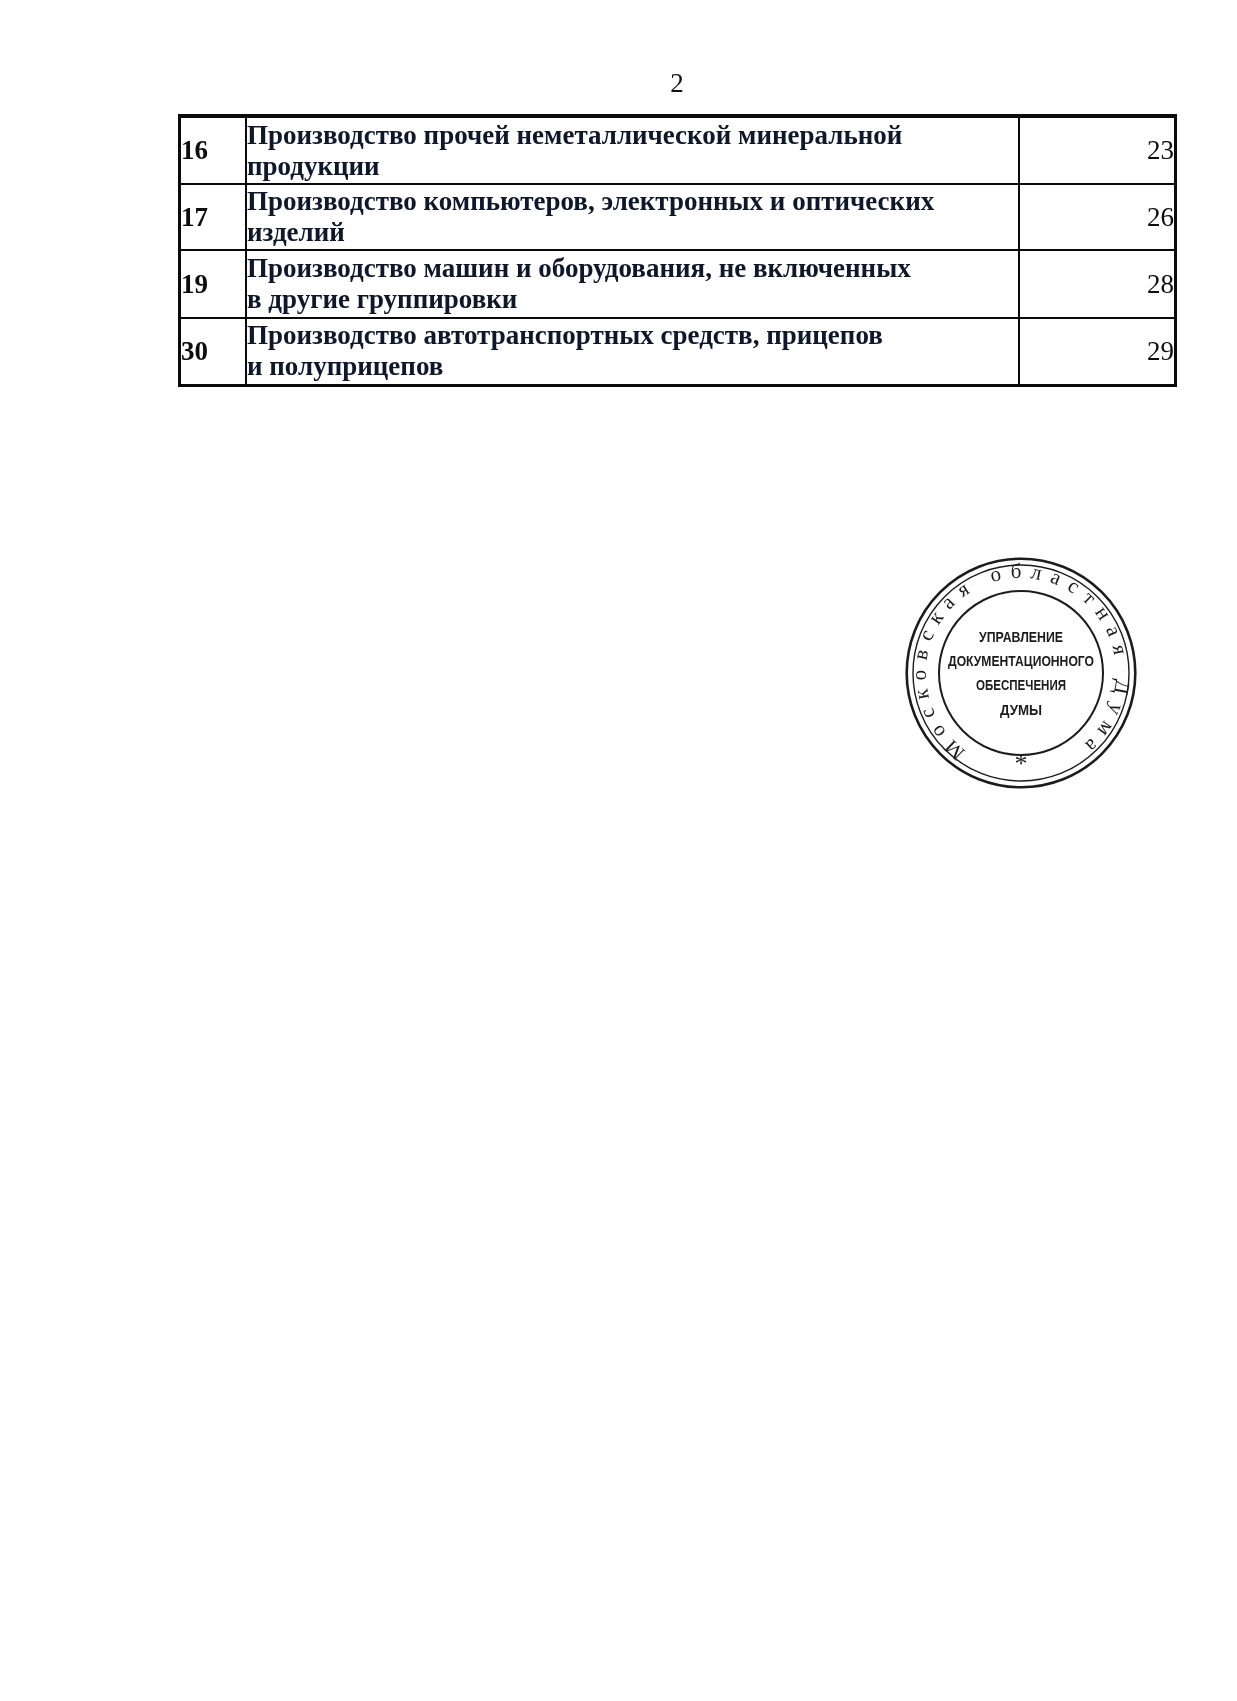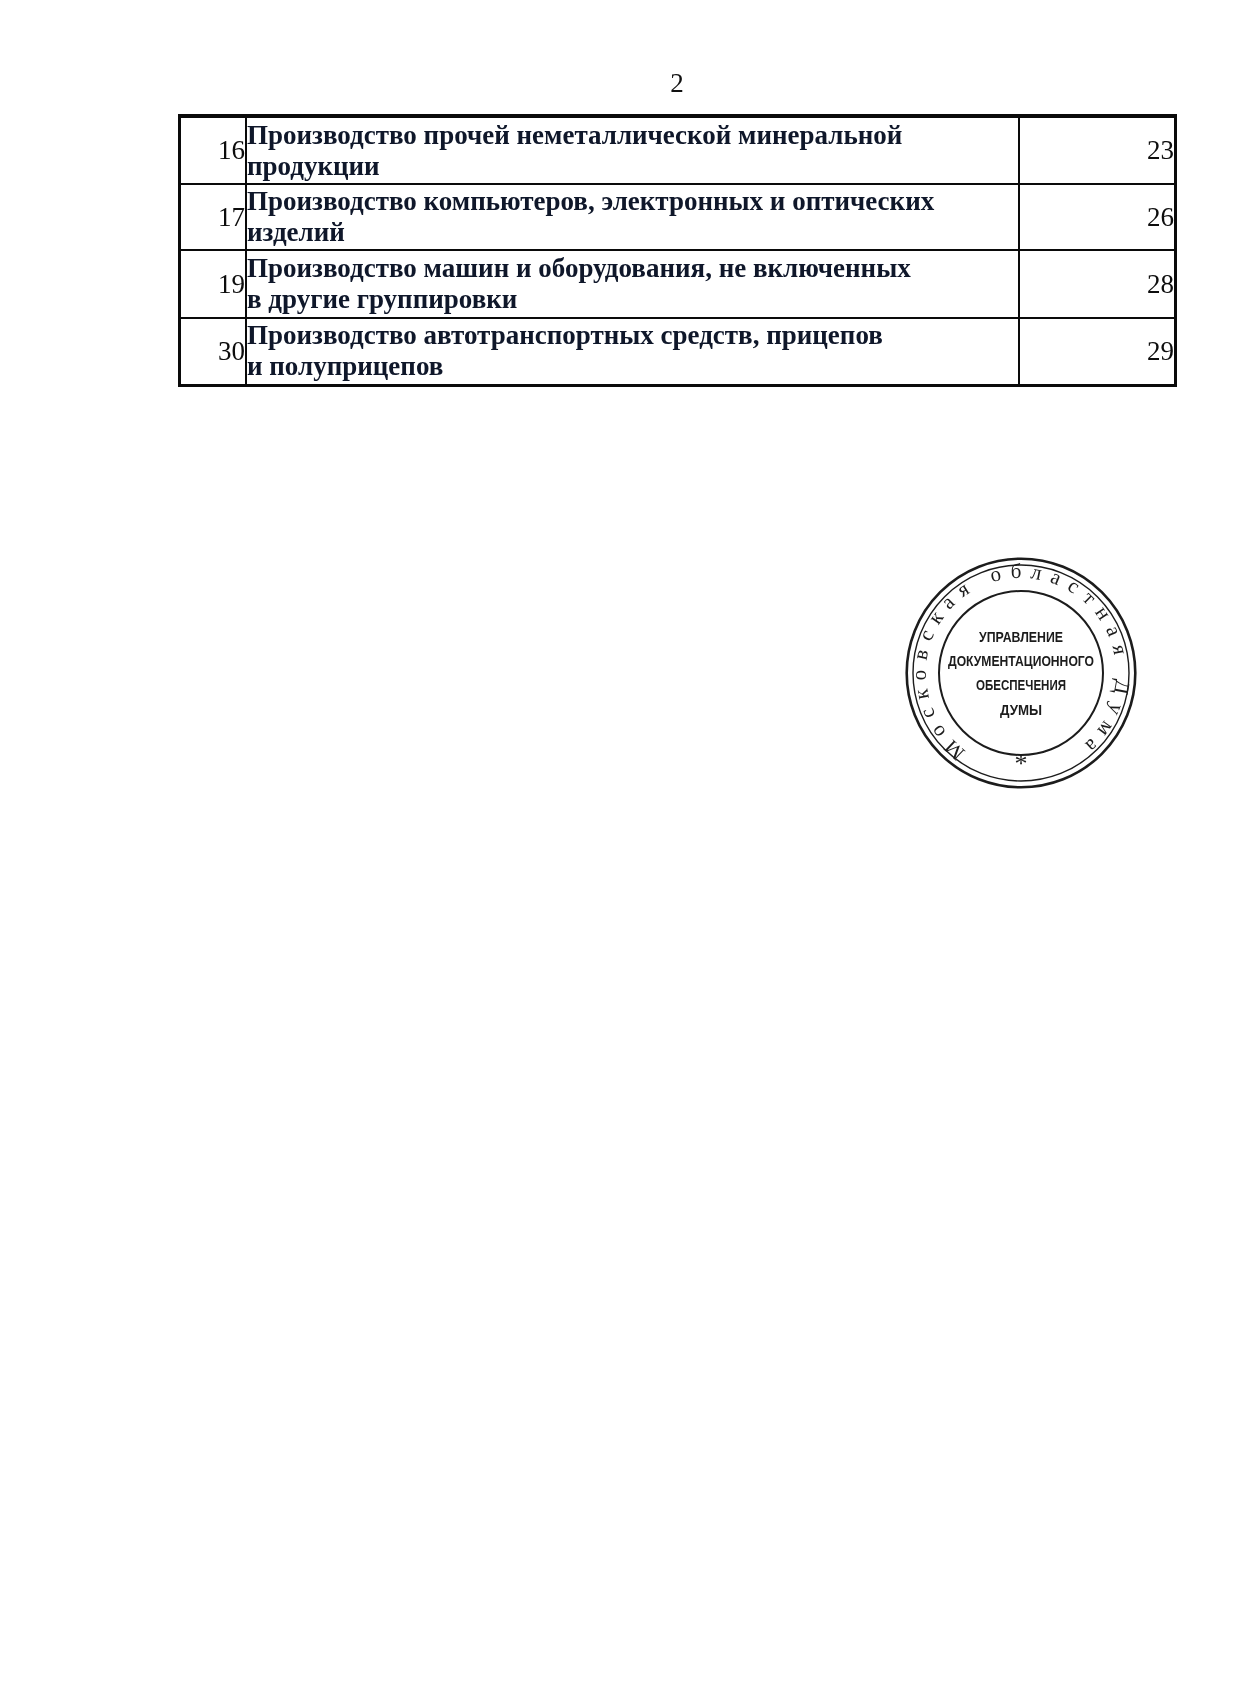--- a/index.html
+++ b/index.html
@@ -42,22 +42,22 @@
     padding: 0;
     vertical-align: middle;
   }
   table.doc-table tr:first-child td { border-top-width: 4px; }
   table.doc-table tr:last-child td { border-bottom-width: 3px; }
   table.doc-table td:first-child { border-left-width: 3px; }
   table.doc-table td:last-child { border-right-width: 3px; text-align: right; }
 
   td.num {
     width: 64px;
-    text-align: right;
-    font-weight: normal;
+    text-align: left;
+    font-weight: bold;
     color: #0d0d0d;
   }
   td.act {
     width: 771px;
     padding: 2px 10px 2px 13px;
     white-space: pre-line;
     font-weight: bold;
     color: #0f172a;
   }
   td.val {

